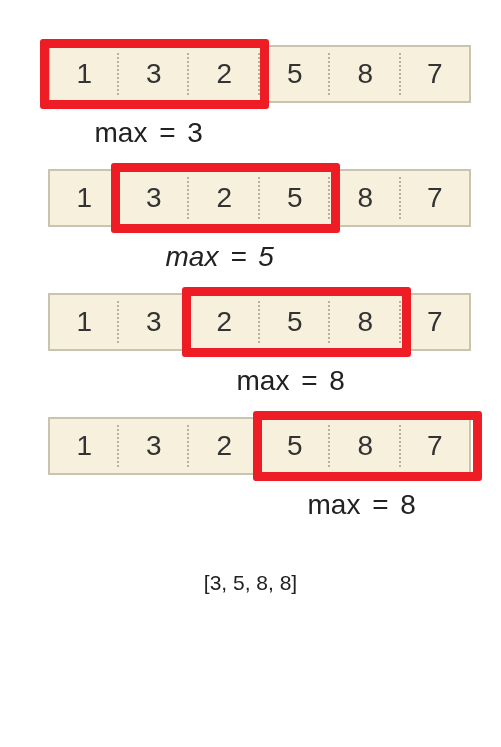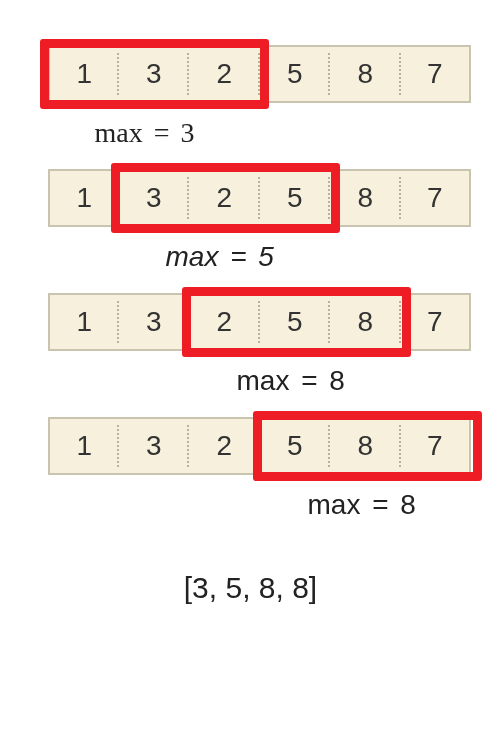--- a/index.html
+++ b/index.html
@@ -53,42 +53,42 @@
       z-index: 5;
     }
     .label {
       font-size: 28px;
       color: #222222;
       margin-top: 10px;
       margin-bottom: 20px;
     }
     .result {
       text-align: center;
-      font-size: 30px;
+      font-size: 21px;
       color: #222222;
       margin-top: 50px;
     }
     .label .eq { margin: 0 4px; }
   </style>
 </head>
 <body>
 
 <div id="steps-container">
     <div class="step">
       <div class="array-row">
         <div class="cell">1</div>
         <div class="cell">3</div>
         <div class="cell">2</div>
         <div class="cell">5</div>
         <div class="cell">8</div>
         <div class="cell">7</div>
       </div>
       <div class="window" style="left: 10px; width: 229px;"></div>
     </div>
-    <div class="label" style="margin-left: 64.5px; font-family: Liberation Serif, serif;"><span>max</span><span class="eq"> = </span><span>3</span></div>
+    <div class="label" style="margin-left: 64.5px;"><span>max</span><span class="eq"> = </span><span>3</span></div>
     <div class="step">
       <div class="array-row">
         <div class="cell">1</div>
         <div class="cell">3</div>
         <div class="cell">2</div>
         <div class="cell">5</div>
         <div class="cell">8</div>
         <div class="cell">7</div>
       </div>
       <div class="window" style="left: 81px; width: 229px;"></div>

